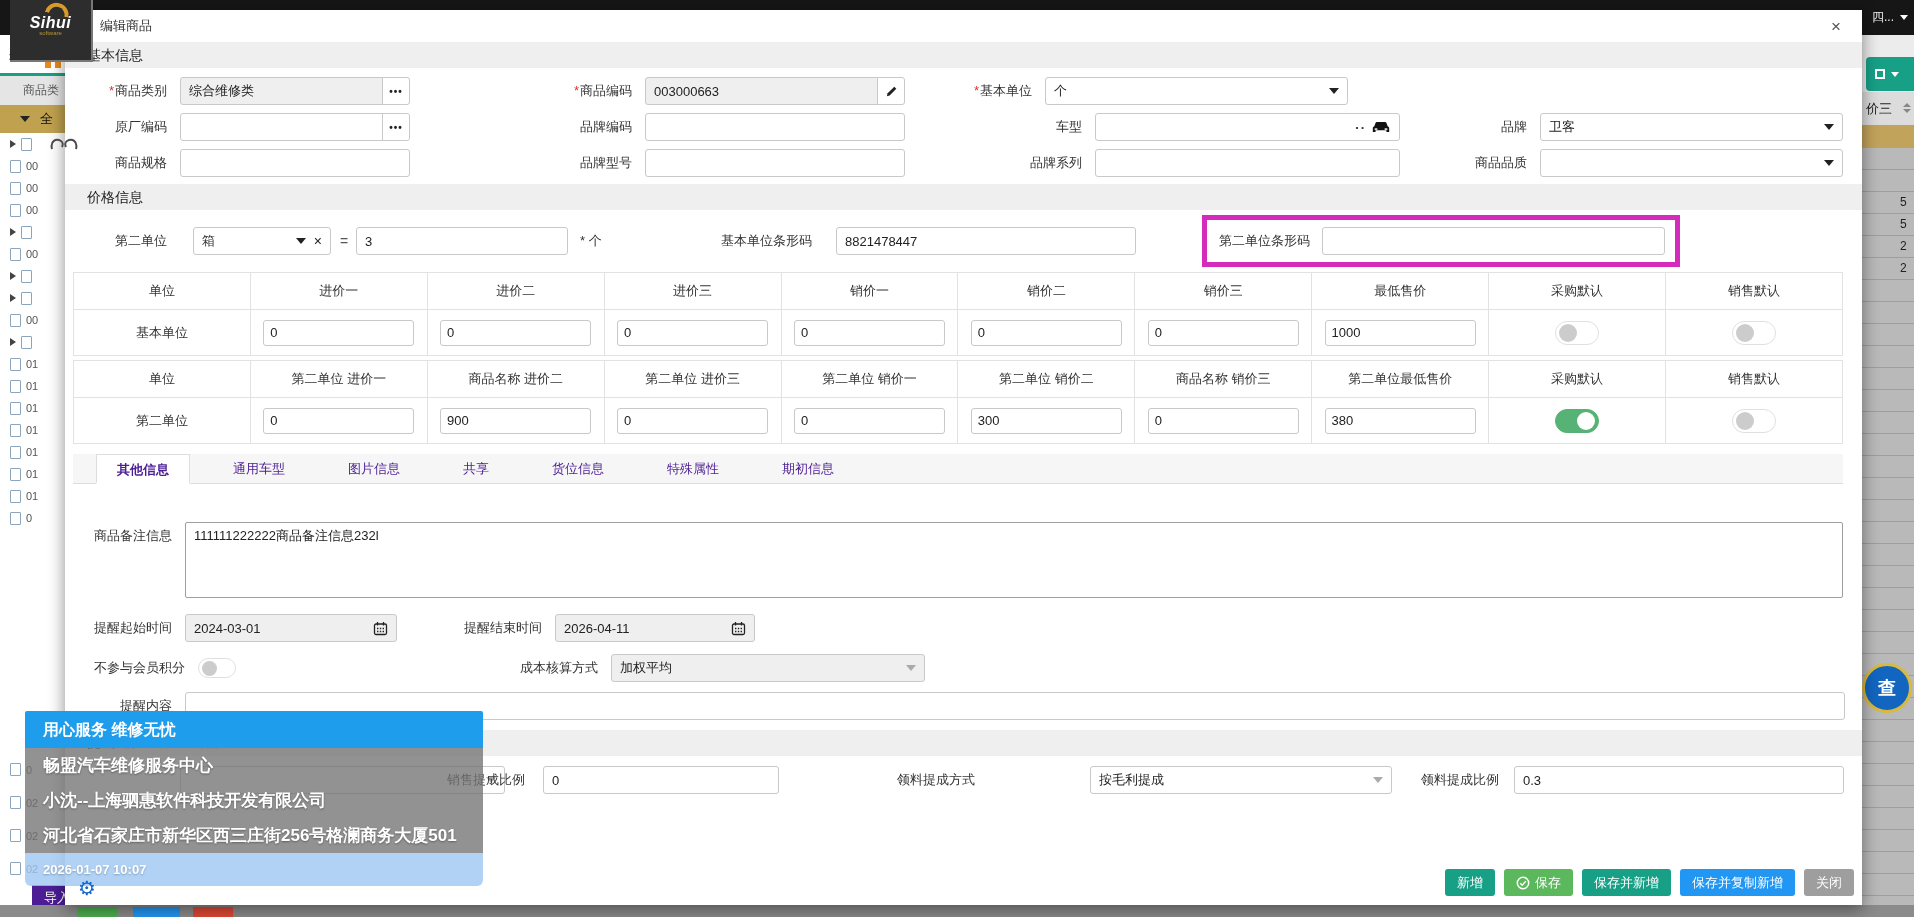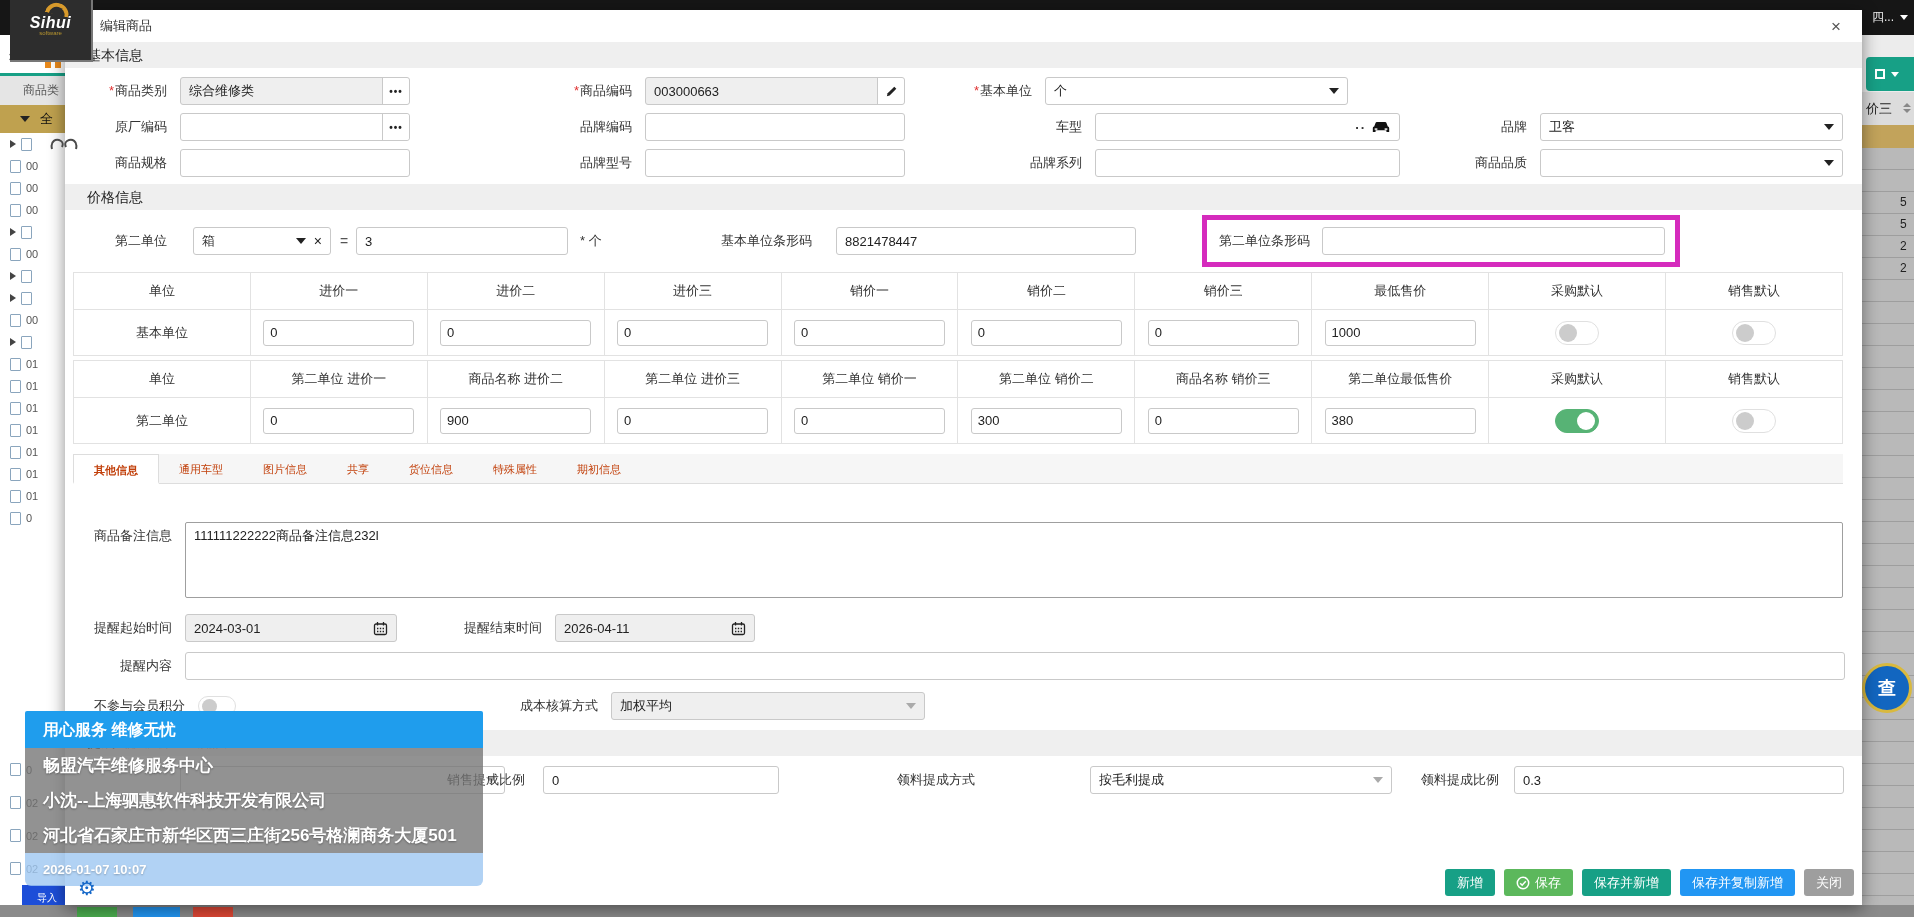--- a/index.html
+++ b/index.html
@@ -23,21 +23,21 @@
   .ls-home { position:absolute; left:42px; top:16px; width:23px; height:17px; overflow:hidden; }
   .ls-underline { position:absolute; left:0; top:38px; width:65px; height:3px; background:#17a086; }
   .ls-gray { position:absolute; left:0; top:41px; width:65px; height:29px; background:#e5e5e5; line-height:29px; padding-left:23px; color:#555; font-size:12px; white-space:nowrap; }
   .ls-gold { position:absolute; left:0; top:70px; width:65px; height:28px; background:#bfa14f; display:flex; align-items:center; gap:10px; padding-left:20px; font-size:13px; color:#111; }
   .ls-tree { position:absolute; left:0; top:98px; width:65px; }
   .ls-tree2 { position:absolute; left:0; top:718px; width:65px; }
   .tree-item { height:22px; display:flex; align-items:center; padding-left:10px; gap:5px; color:#555; font-size:11px; white-space:nowrap; }
   .ls-tree2 .tree-item { height:33px; }
   .tri { width:0; height:0; border-left:6px solid #444; border-top:4px solid transparent; border-bottom:4px solid transparent; flex:none; }
   .doc { width:11px; height:13px; border:1px solid #8aa5bd; border-radius:1px; background:#fff; flex:none; }
-  .ls-import { position:absolute; left:22px; top:850px; width:50px; height:25px; background:#1d4ed8; color:#fff; text-align:center; line-height:25px; font-size:10px; z-index:45; border:none; }
+  .ls-import { position:absolute; left:32px; top:850px; width:50px; height:25px; background:#4c1d95; color:#fff; text-align:center; line-height:25px; font-size:13px; z-index:45; border:none; }
 
   .right-strip { position:absolute; left:1862px; top:35px; width:52px; height:882px; background:#ececec; z-index:1; }
   .rs-btn { position:absolute; left:4px; top:22px; width:48px; height:34px; background:#17a086; border-radius:4px 0 0 4px; display:flex; align-items:center; gap:6px; padding-left:9px; cursor:pointer; }
   .rs-box { width:10px; height:10px; border:2px solid #fff; }
   .rs-header { position:absolute; left:0; top:57px; width:52px; height:33px; background:#dcdcdc; line-height:33px; padding-left:4px; font-size:13px; color:#222; }
   .sorts { position:absolute; right:3px; top:11px; display:flex; flex-direction:column; gap:2px; }
   .s-up { width:0; height:0; border-left:4px solid transparent; border-right:4px solid transparent; border-bottom:4px solid #888; }
   .s-dn { width:0; height:0; border-left:4px solid transparent; border-right:4px solid transparent; border-top:4px solid #888; }
   .rs-gold { position:absolute; left:0; top:90px; width:52px; height:23px; background:#c2a35b; }
   .rs-rows { position:absolute; left:0; top:113px; width:52px; height:769px;
@@ -88,21 +88,21 @@
   .ptable td input { width:86%; height:26px; border:1px solid #c9c9c9; border-radius:3px; padding:0 6px; font:inherit; color:#222; outline:none; }
 
   .toggle { width:44px; height:24px; border:1px solid #e0e0e0; border-radius:12px; background:#fff; position:relative; margin:0 auto; cursor:pointer; }
   .toggle .knob { position:absolute; left:3px; top:2px; width:18px; height:18px; border-radius:50%; background:#ccc; }
   .toggle.on { background:#57b375; border-color:#57b375; }
   .toggle.on .knob { left:auto; right:3px; background:#fff; }
   .toggle.small { width:38px; height:20px; margin:0; }
   .toggle.small .knob { width:15px; height:15px; }
 
   .tabsbar { display:flex; margin:10px 0 0 8px; width:1770px; height:30px; background:#f6f6f6; border-bottom:1px solid #ddd; }
-  .tab { padding:0 20px; line-height:30px; font-size:11px; color:#c2410c; cursor:pointer; white-space:nowrap; }
+  .tab { padding:0 20px; line-height:30px; font-size:13px; color:#4c1d95; cursor:pointer; white-space:nowrap;margin-left:23px; }
   .tab.active { background:#fff; border:1px solid #ddd; border-bottom:2px solid #fff; font-weight:bold; margin-bottom:-1px; }
 
   .tcontent { padding:12px 19px 0 19px; position:relative; }
   .trow { display:flex; align-items:center; margin-top:12px; }
   .tlabel { width:101px; text-align:right; padding-right:13px; white-space:nowrap; flex:none; }
   .remark-ta { width:1660px; height:76px; border:1px solid #9f9f9f; border-radius:2px; padding:4px 8px; font:inherit; color:#222; resize:none; outline:none; }
   .cal-ic { margin-left:auto; flex:none; display:flex; }
 
   .cb-band { margin:10px -19px 0 -19px; height:26px; background:#efefef; display:flex; align-items:center; padding-left:22px; gap:10px; }
   .cb-title { font-size:14px; color:#222; }
@@ -509,35 +509,35 @@
             <svg width="15" height="15" viewBox="0 0 15 15" fill="none" stroke="#222" stroke-width="1.3">
               <rect x="1.5" y="3" width="12" height="10.5" rx="1.5"></rect>
               <line x1="4.5" y1="1" x2="4.5" y2="4.5"></line>
               <line x1="10.5" y1="1" x2="10.5" y2="4.5"></line>
               <line x1="4" y1="7.5" x2="11" y2="7.5" stroke-dasharray="1.4 1.4"></line>
               <line x1="4" y1="10.5" x2="11" y2="10.5" stroke-dasharray="1.4 1.4"></line>
             </svg>
           </span>
       </div>
     </div>
+    <div class="trow" style="margin-top:12px">
+      <span class="tlabel" style="width:114px">不参与会员积分</span>
+      <div class="toggle small">
+          <div class="knob"></div>
+        </div>
+      <span class="tlabel" style="width:120px;margin-left:255px">成本核算方式</span>
+      <div class="field ro" style="width:314px">
+        <input readonly="" value="加权平均" style="">
+        <span class="caret gray mlauto"></span>
+      </div>
+    </div>
     <div class="trow" style="margin-top:10px">
       <span class="tlabel">提醒内容</span>
       <div class="field" style="width:1660px">
         <input value="" style="">
-      </div>
-    </div>
-    <div class="trow" style="margin-top:12px">
-      <span class="tlabel" style="width:114px">不参与会员积分</span>
-      <div class="toggle small">
-          <div class="knob"></div>
-        </div>
-      <span class="tlabel" style="width:120px;margin-left:255px">成本核算方式</span>
-      <div class="field ro" style="width:314px">
-        <input readonly="" value="加权平均" style="">
-        <span class="caret gray mlauto"></span>
       </div>
     </div>
     <div class="cb-band">
       <span class="cb-title">提成</span>
       <span class="cb-hint">提成比例25% 请输入0.25</span>
     </div>
     <div class="brow">
       <div class="field" style="left:96px;width:325px">
         <input style="">
         <span class="caret gray mlauto"></span>

